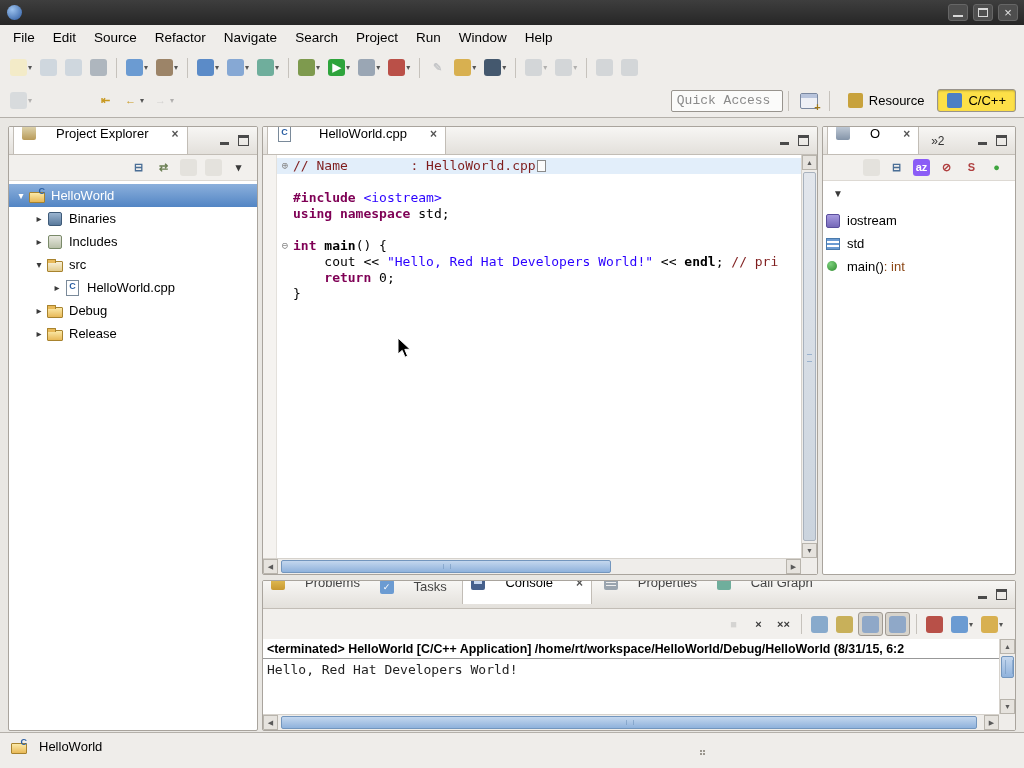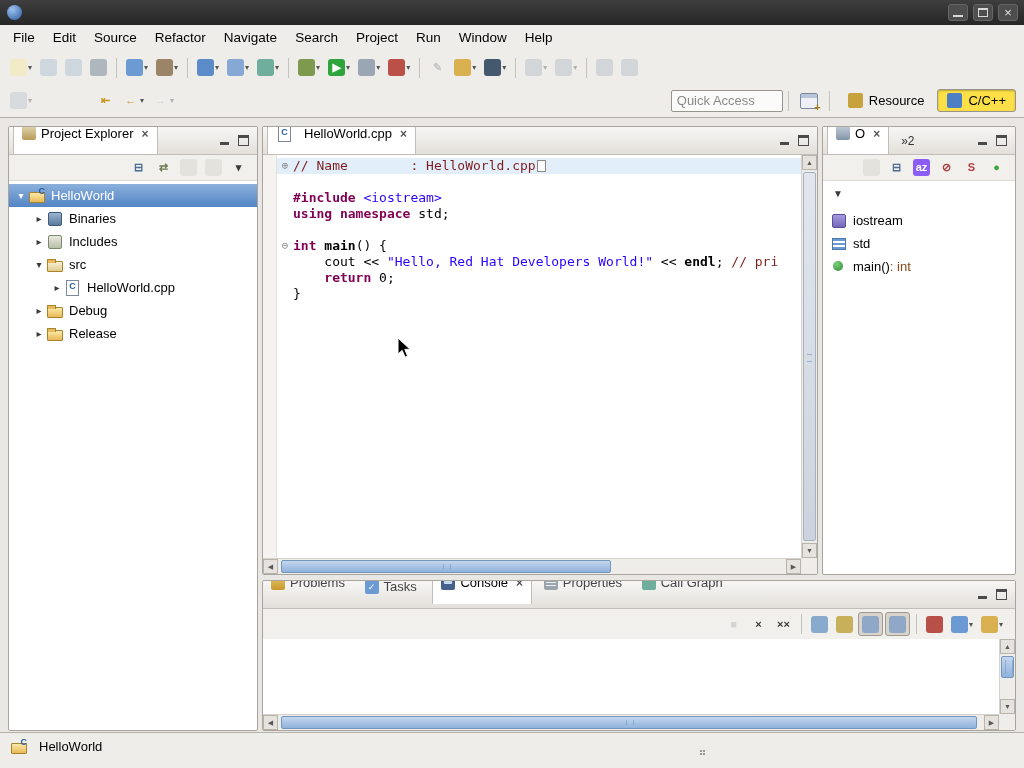--- a/index.html
+++ b/index.html
@@ -35,21 +35,21 @@
   .tbi.disabled { opacity:.4; }
   .tbi.pressed { background:#D8D4CC; border:1px solid #A09A92; }
   .tbi.gap { margin-left:58px; }
   .chip { width:17px; height:17px; border-radius:3px; display:inline-flex; align-items:center; justify-content:center; }
   .g { font-size:11px; font-weight:bold; color:#FFF; line-height:17px; white-space:nowrap; }
   .car { display:none; font-size:8px; color:#555; margin-left:1px; }
   .tbi.caret .car { display:inline; }
   .sep { width:1px; height:20px; background:#C6C2BC; margin:0 5px; align-self:center; }
   .quick-access { margin-left:auto; width:112px; height:22px; border:1px solid #98948E;
                   border-radius:2px; background:#FBFBFA; padding:0 5px; font-size:13px;
-                  font-family:Liberation Sans, sans-serif; color:#333; }
+                  font-family:Liberation Mono, monospace; color:#333; }
   .quick-access::placeholder { color:#8A8A8A; }
   .persp-new { width:18px; height:16px; border:1px solid #7A88A0; background:#EEF0F6;
                position:relative; margin:0 6px; border-radius:2px; }
   .persp-new::before { content:""; position:absolute; left:0; right:0; top:0; height:4px; background:#B8C4DC; }
   .persp-new::after { content:"+"; position:absolute; right:-4px; bottom:-5px; color:#A07818; font-weight:bold; font-size:11px; }
   .persp-bar { display:inline-flex; align-items:center; margin-right:2px; }
   .persp { display:inline-flex; align-items:center; gap:6px; padding:3px 9px; margin-left:3px;
            border:1px solid transparent; border-radius:3px; }
   .persp.active { background:#fde047; border-color:#98938B; box-shadow:inset 0 1px 2px rgba(0,0,0,.25); }
   .pchip { width:15px; height:15px; border-radius:2px; background:#AAA; }
@@ -57,21 +57,21 @@
 
   
   .panel { position:absolute; background:#FFF; border:1px solid #A9A49D; border-radius:2px; overflow:hidden; }
   #explorer { left:8px;  top:126px; width:250px; height:605px; }
   #editor   { left:262px; top:126px; width:556px; height:449px; }
   #outline  { left:822px; top:126px; width:194px; height:449px; }
   #console  { left:262px; top:580px; width:754px; height:151px; }
 
   .strip { height:28px; background:linear-gradient(#F7F6F4,#E3E0DB); border-bottom:1px solid #C2BDB6;
            display:flex; align-items:flex-end; }
-  .vtab { display:inline-flex; align-items:center; gap:5px; height:43px; padding:0 8px;
+  .vtab { display:inline-flex; align-items:center; gap:20px; height:43px; padding:0 8px;
           font-size:13px; color:#444; white-space:nowrap; }
   .vtab.active { background:#FFF; border:1px solid #C2BDB6; border-bottom:none;
                  border-radius:4px 4px 0 0; margin-left:4px; color:#000; }
   .tabicon { width:14px; height:14px; border-radius:2px; flex:none; }
   .tclose { display:none; margin-left:3px; }
   .tclose.closable, .tclose.always { display:inline-block; }
   .tclose::before { content:"×"; font-size:12px; color:#555; font-weight:bold; }
   .more-tabs { margin-left:12px; margin-bottom:6px; font-size:12px; color:#333; }
   .mm { margin-left:auto; display:inline-flex; gap:8px; align-self:center; padding-right:8px; align-items:center; }
   .btn-min { width:11px; height:11px; position:relative; }
@@ -135,21 +135,21 @@
   .thumb.pale { background:linear-gradient(#E2E6EC,#CBD4DE); border-color:#A8B2BE; }
   .thumb::after { content:""; position:absolute; left:50%; top:3px; bottom:3px; width:6px; margin-left:-3px;
                   border-left:1px solid #7396BE; border-right:1px solid #7396BE; opacity:.6; }
   .thumb.v::after { top:50%; left:3px; right:3px; bottom:auto; width:auto; height:6px; margin:-3px 0 0 0;
                   border:none; border-top:1px solid #7396BE; border-bottom:1px solid #7396BE; }
   .corner { position:absolute; right:0; bottom:0; width:16px; height:16px; background:#EFEDEA; }
 
   
   .omenu { height:24px; display:flex; align-items:center; padding-left:10px; color:#3A3A3A; font-size:10px; background:#FFF; }
   .otree { font-size:13px; padding-top:4px; }
-  .orow { display:flex; align-items:center; height:23px; padding-left:8px; }
+  .orow { display:flex; align-items:center; height:23px; padding-left:2px; }
   .oicon { width:15px; height:15px; position:relative; flex:none; margin-right:7px; }
   .ic-include::before { content:""; position:absolute; left:1px; top:1px; width:12px; height:12px;
       background:linear-gradient(#A79BE0,#7568B8); border:1px solid #5A4E9C; border-radius:2px; }
   .ic-namespace::before { content:""; position:absolute; left:1px; top:2px; width:12px; height:10px;
       background:repeating-linear-gradient(#6B9BD2 0 2px,#FFF 2px 4px); border:1px solid #4A7AAC; }
   .ic-method-public::before { content:""; position:absolute; left:2px; top:2px; width:10px; height:10px;
       border-radius:50%; background:radial-gradient(circle at 35% 30%, #7CD07C, #2E8B2E); }
   .suffix { color:#8B4513; }
 
   
@@ -740,20 +740,24 @@
         <span class="car">▾</span>
       </span>
 
       <span class="tbi caret">
         <span class="chip ic-open-console" style="background: rgb(216, 176, 80);">
           <span class="g"></span>
         </span>
         <span class="car">▾</span>
       </span>
     </div>
+  <div class="con-body">
+    <div class="con-status">&lt;terminated&gt; HelloWorld [C/C++ Application] /home/rt/workspace/HelloWorld/Debug/HelloWorld (8/31/15, 6:2</div>
+    <div class="con-out">Hello, Red Hat Developers World!</div>
+  </div>
   <div class="con-vsb">
     <span class="sb-btn sb-up">▲</span>
     <span class="thumb" style="left:1px;right:1px;top:17px;height:22px;"></span>
     <span class="sb-btn sb-dn">▼</span>
   </div>
   <div class="hsb">
     <span class="sb-btn sb-l">◀</span>
     <span class="thumb" style="top:1px;bottom:1px;left:18px;right:22px;"></span>
     <span class="sb-btn sb-r">▶</span>
   </div>

